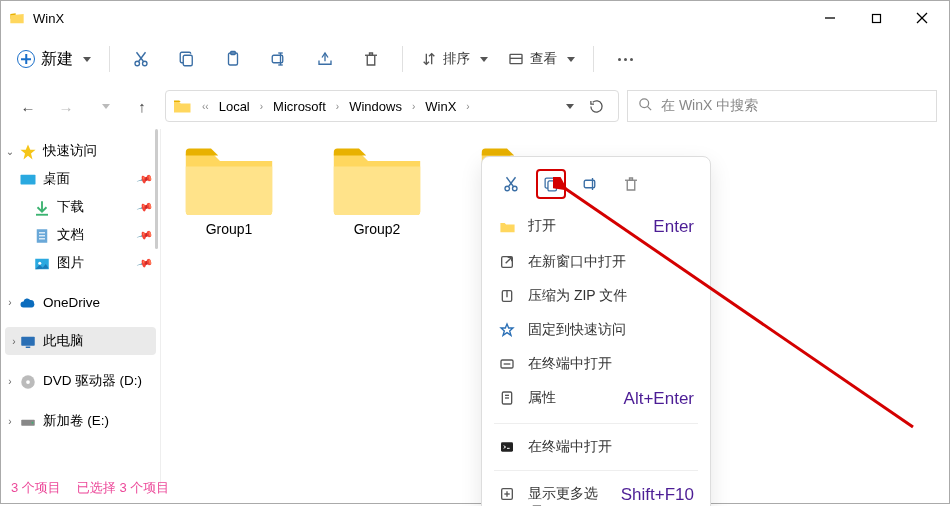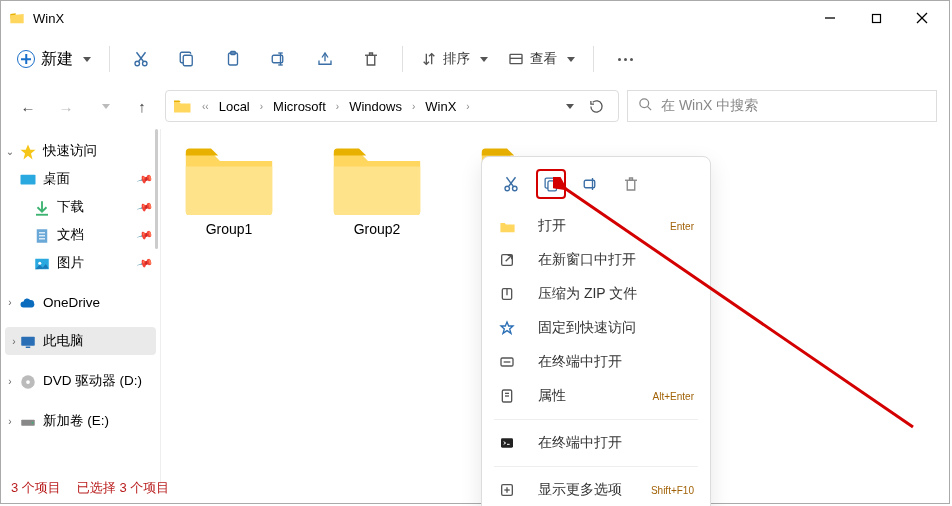--- a/index.html
+++ b/index.html
@@ -56,27 +56,27 @@
   .content { flex: 1; padding: 14px; display: flex; gap: 40px; align-items: flex-start; position: relative; }
   .folder-item { width: 108px; text-align: center; }
   .folder-icon-big { width: 90px; height: 70px; margin: 0 auto 8px; }
   .folder-label { font-size: 14px; }
 
   
   .ctxmenu { position: absolute; left: 480px; top: 155px; width: 230px; background: #fff; border: 1px solid #ddd; border-radius: 8px; box-shadow: 0 8px 22px rgba(0,0,0,0.10); padding: 8px 0; z-index: 10; }
   .ctx-iconrow { display: flex; align-items: center; gap: 10px; padding: 4px 14px 10px; }
   .ctx-iconbtn { width: 30px; height: 30px; display: flex; align-items: center; justify-content: center; border-radius: 4px; }
   .ctx-iconbtn.highlight { border: 2px solid #d40000; }
-  .ctx-item { display: flex; align-items: center; gap: 22px; padding: 8px 16px; font-size: 14px; color: #333; }
+  .ctx-item { display: flex; align-items: flex-start; gap: 12px; padding: 8px 16px; font-size: 14px; color: #333; }
   .ctx-icon { width: 18px; height: 18px; display: flex; align-items: center; justify-content: center; color: #555; flex-shrink: 0; }
-  .ctx-shortcut { margin-left: auto; color: #a16207; font-size: 10px; }
+  .ctx-shortcut { margin-left: auto; color: #4c1d95; font-size: 17px; }
   .ctx-sep { height: 1px; background: #eee; margin: 6px 12px; }
 
   
-  .statusbar { position: absolute; bottom: 6px; left: 10px; display: flex; gap: 16px; font-size: 13px; color: #b91c1c; }
+  .statusbar { position: absolute; bottom: 6px; left: 10px; display: flex; gap: 16px; font-size: 13px; color: #ec4899; }
 
   
   .anno-arrow { position: absolute; z-index: 20; pointer-events: none; }
 </style>
 </head>
 <body>
 
 <div class="window">
 
   <div class="titlebar">

